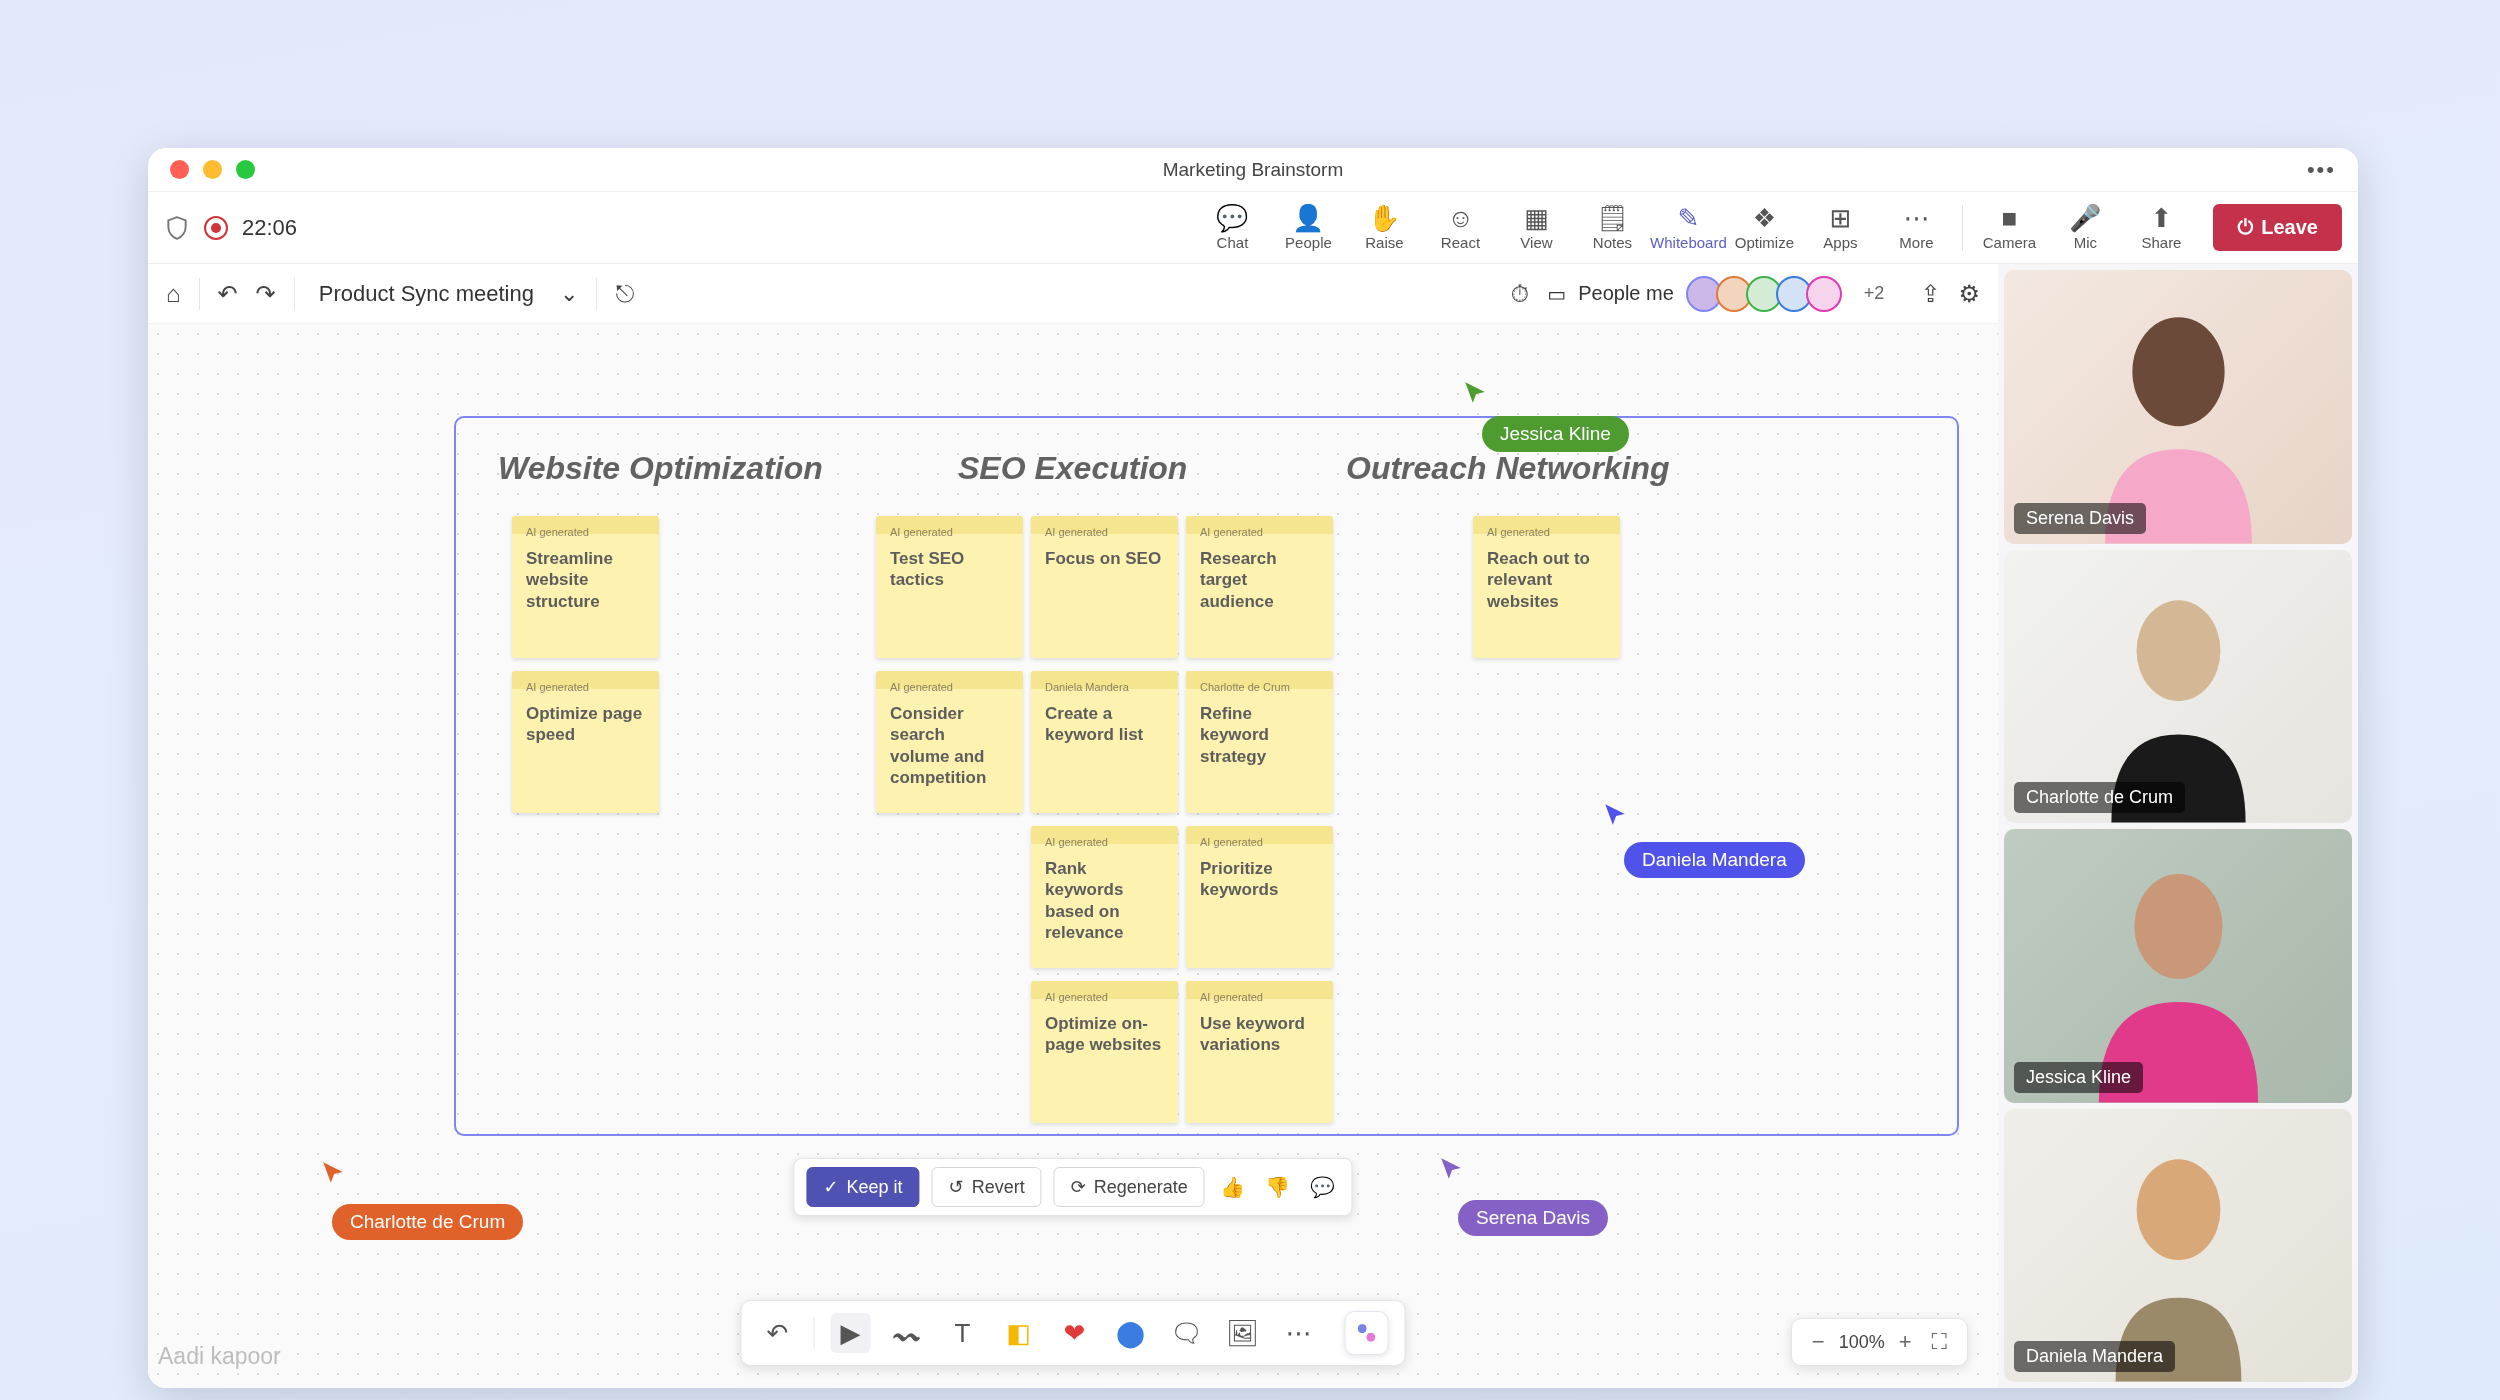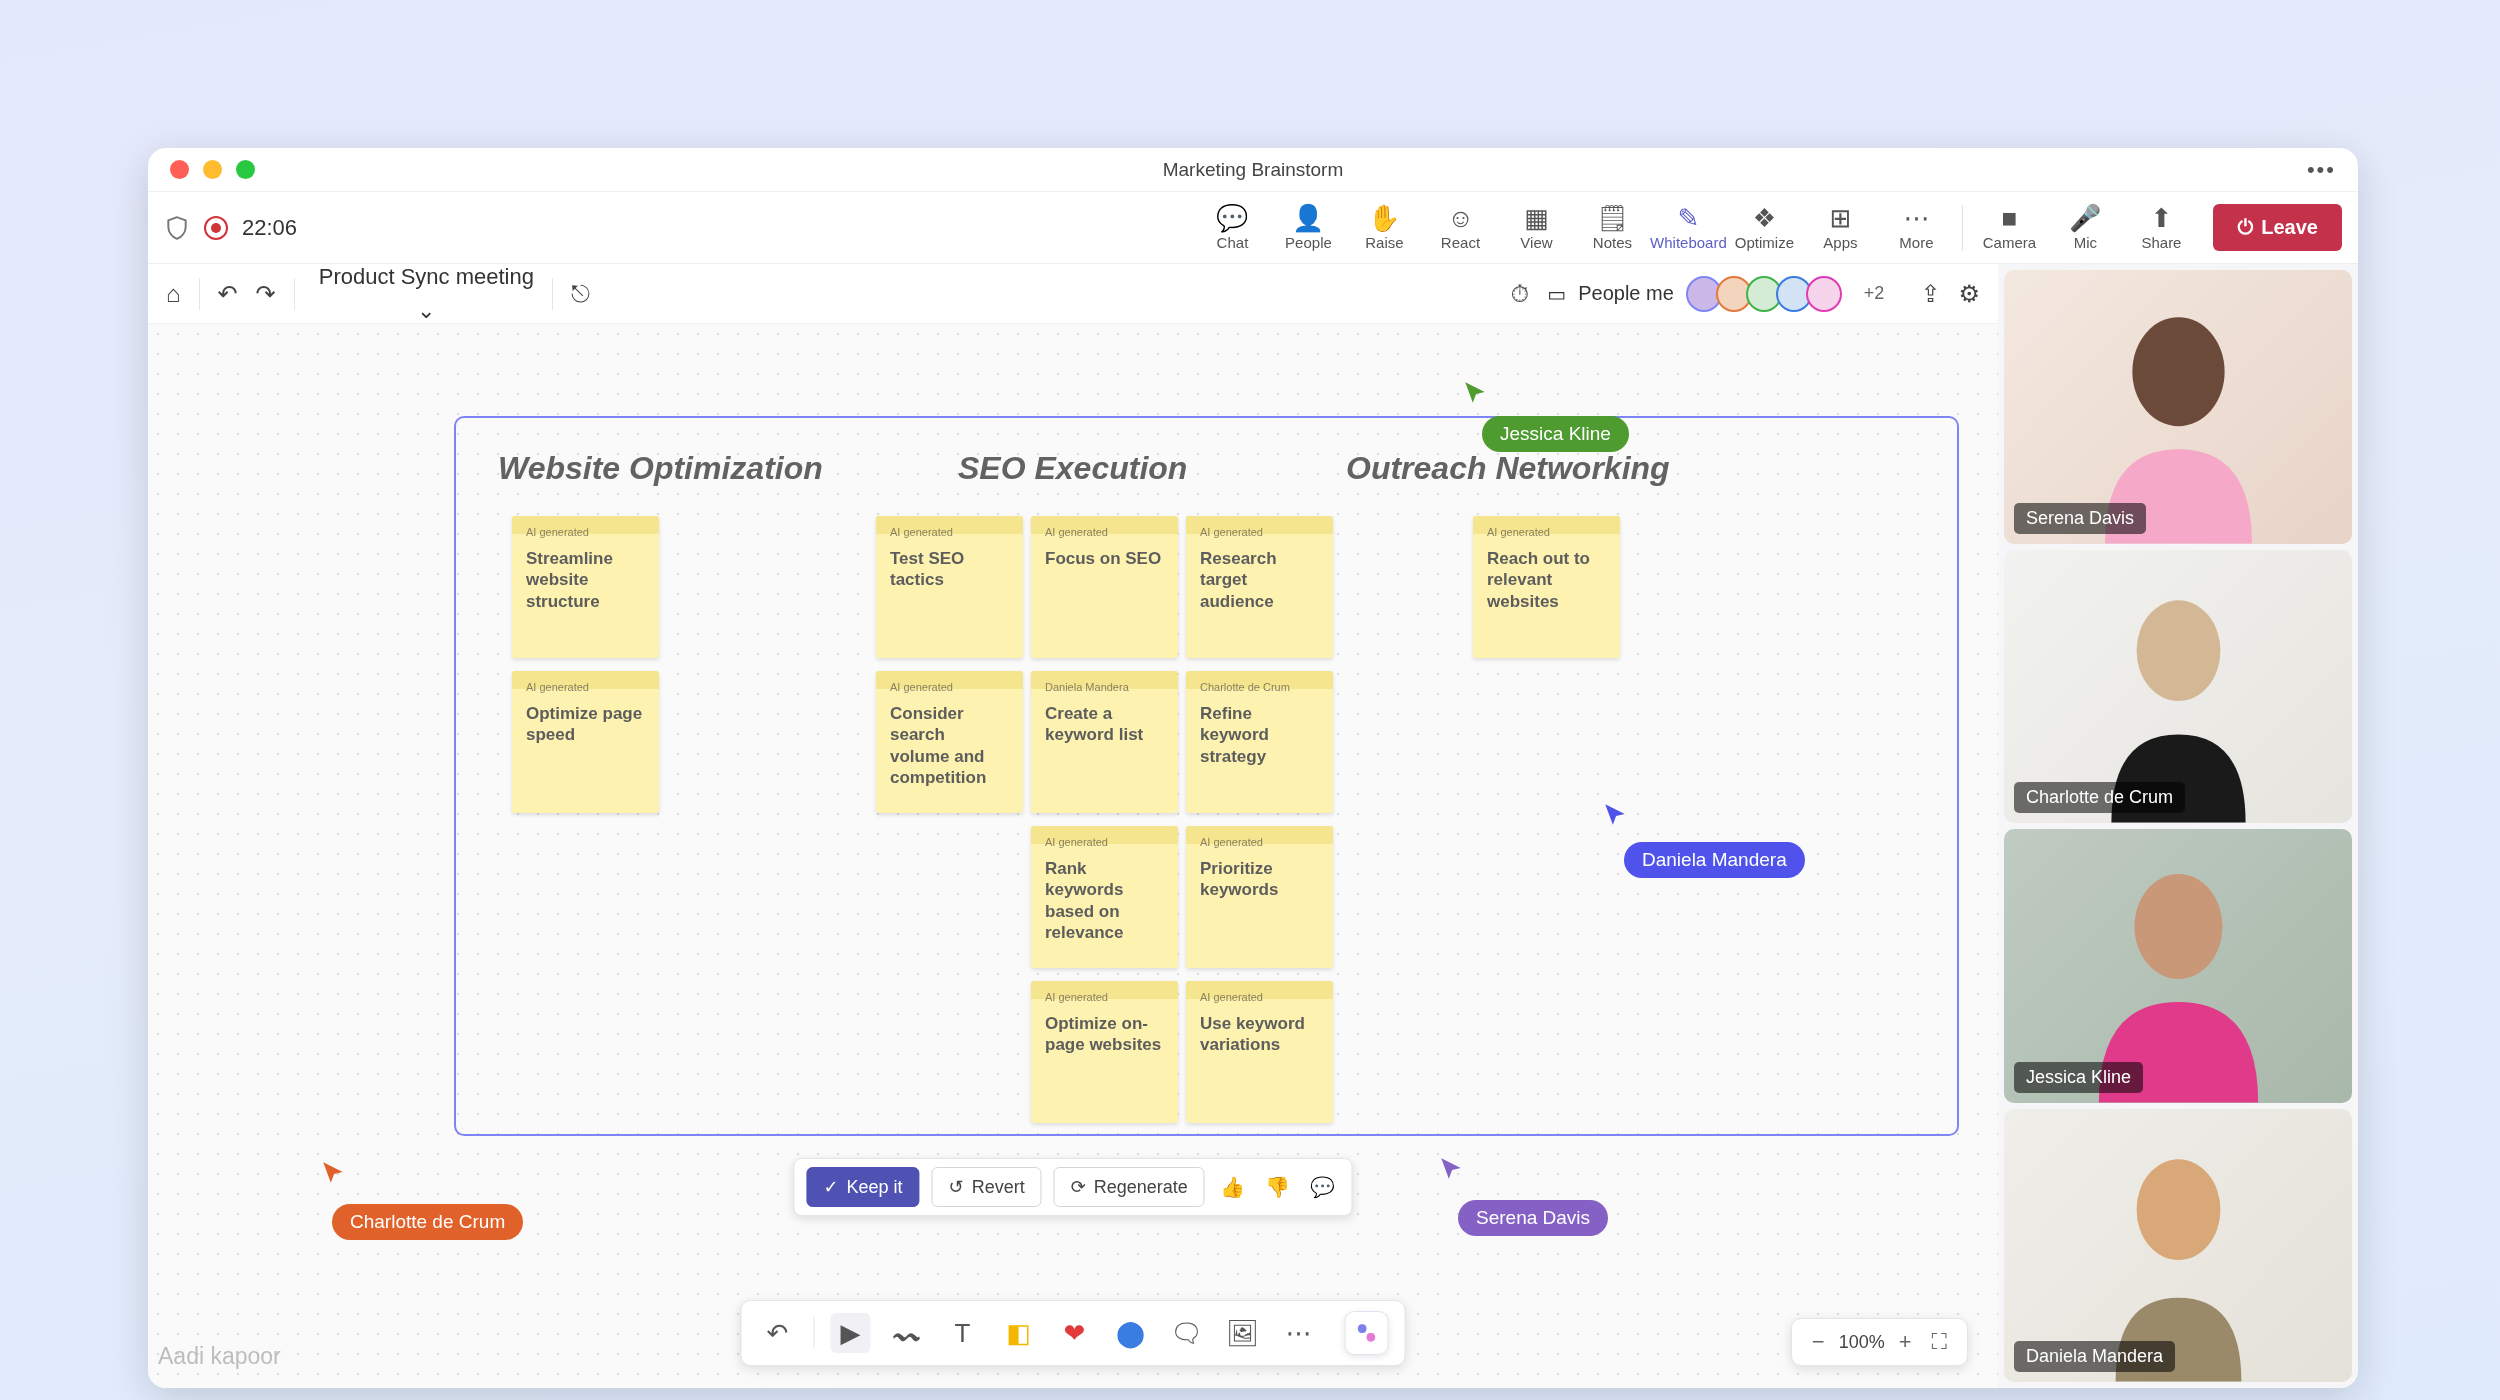--- a/index.html
+++ b/index.html
@@ -30,21 +30,21 @@
 .leave-btn{background:#c4314b;color:#fff;border:none;border-radius:6px;padding:12px 24px;font-size:20px;font-weight:600;display:flex;align-items:center;gap:8px;cursor:pointer;}
 
 
 .content{flex:1;display:flex;min-height:0;}
 .wb-area{flex:1;display:flex;flex-direction:column;min-width:0;position:relative;}
 .videocol{width:360px;display:flex;flex-direction:column;gap:6px;padding:6px;background:#f6f6f8;}
 
 
 .wbtoolbar{height:60px;display:flex;align-items:center;padding:0 18px;gap:18px;border-bottom:1px solid #f2f2f2;color:#444;}
 .wbtoolbar .ic{font-size:24px;cursor:pointer;}
-.wbtoolname{font-size:22px;color:#333;margin-left:6px;display:flex;align-items:center;gap:8px;flex-direction:column;}
+.wbtoolname{font-size:22px;color:#333;margin-left:6px;display:flex;align-items:center;gap:26px;}
 .wbtoolbar .sep2{width:1px;height:32px;background:#e5e5e5;}
 .wb-spacer{flex:1;}
 .follow{font-size:20px;color:#333;display:flex;align-items:center;gap:12px;}
 .avrow{display:flex;gap:-4px;}
 .av{width:36px;height:36px;border-radius:50%;border:2.5px solid;display:inline-block;margin-left:-6px;background:#ddd;}
 .plus2{font-size:18px;color:#666;margin-left:4px;}
 
 
 .canvas{flex:1;background-color:#fafafa;background-image:radial-gradient(#d9d9d9 1.3px, transparent 1.3px);background-size:20px 20px;position:relative;overflow:hidden;}
 .board-frame{position:absolute;left:306px;top:92px;width:1505px;height:720px;border:2px solid #7f85f5;border-radius:10px;}

